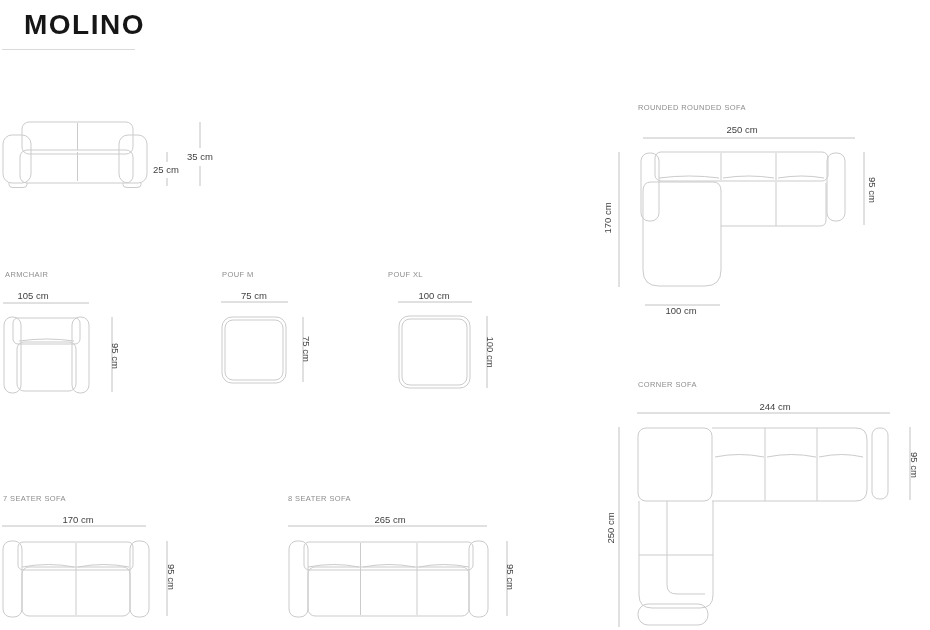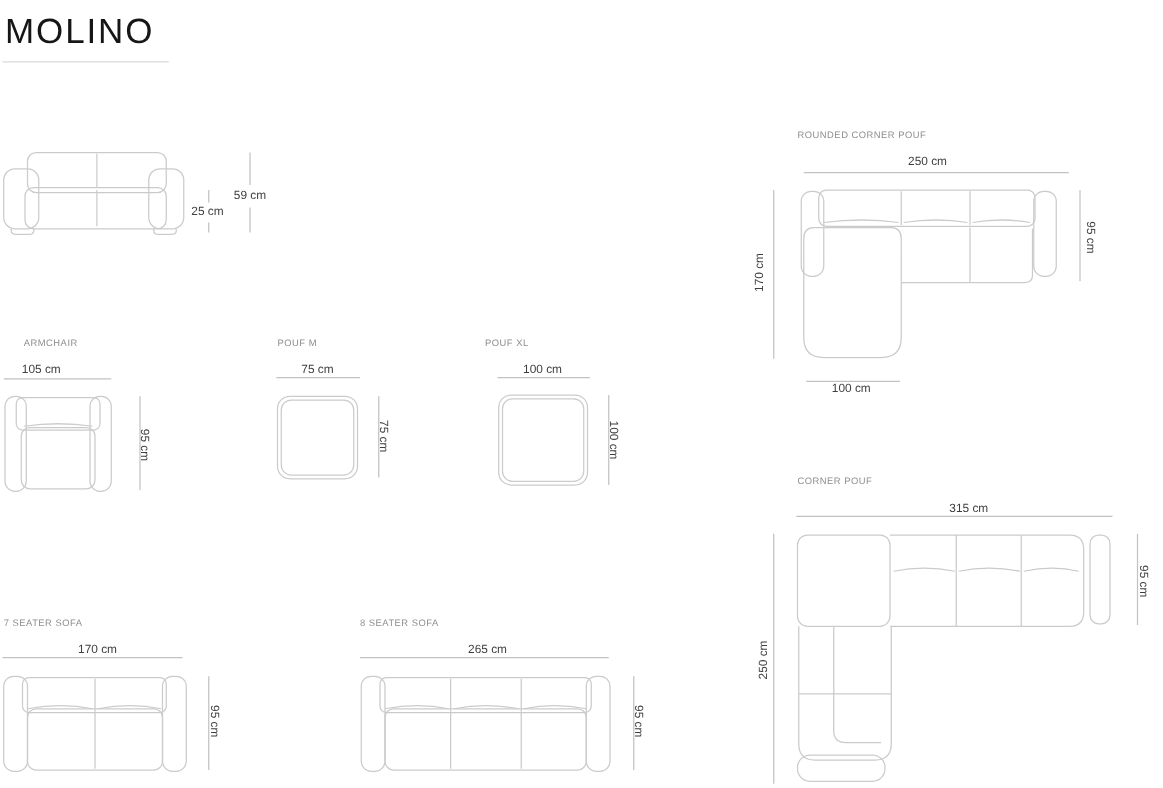--- a/index.html
+++ b/index.html
@@ -1,22 +1,22 @@
 <!DOCTYPE html>
 <html style="--background: #ffffff; --title-text: #161616; --label-text: #8d8d8d; --dim-text: #3f3f3f; --outline: #cbcbcb; --dim-line: #c2c2c2; --divider: #dadada;"><head>
 <meta charset="utf-8">
 <style>
   html,body{margin:0;padding:0;background:var(--background,#fff);}
   .page{
     position:relative;width:930px;height:630px;background:var(--background,#fff);
     font-family:"Liberation Sans",sans-serif;overflow:hidden;
   }
   .title{
-    position:absolute;left:4px;top:11px;margin:0;
-    font-size:28px;font-weight:400;letter-spacing:1.5px;
+    position:absolute;left:24px;top:11px;margin:0;
+    font-size:28px;font-weight:700;letter-spacing:1.5px;
     color:var(--title-text,#161616);line-height:1;white-space:nowrap;
   }
   .title-underline{
     position:absolute;left:2px;top:49px;width:133px;height:1px;
     background:var(--divider,#dadada);
   }
   .fig{position:absolute;}
   .fig svg{position:absolute;left:0;top:0;display:block;}
   .furn{fill:none;stroke:var(--outline,#cbcbcb);stroke-width:1;}
   .dimline{fill:none;stroke:var(--dim-line,#c2c2c2);stroke-width:1;}
@@ -52,23 +52,23 @@
         <path d="M 9,73 v 1.5 q 0,3 4,3 h 10 q 4,0 4,-3 V 73"></path>
         <path d="M 123,73 v 1.5 q 0,3 4,3 h 10 q 4,0 4,-3 V 73"></path>
       </g>
       <g class="dimline">
         <path d="M 167,42 V 52 M 167,68 V 76"></path>
         <path d="M 200,12 V 38 M 200,56 V 76"></path>
       </g>
     </svg>
   </div>
   <span class="dim" style="left:166px;top:170px">25 cm</span>
-  <span class="dim" style="left:200px;top:157px">59 cm</span>
-
-  <span class="seclabel" style="left:638px;top:104px">ROUNDED CORNER POUF</span>
+  <span class="dim" style="left:200px;top:157px">35 cm</span>
+
+  <span class="seclabel" style="left:638px;top:104px">ROUNDED ROUNDED SOFA</span>
   <div class="fig" style="left:595px;top:95px;width:335px;height:225px">
     <svg width="335" height="225" viewBox="0 0 335 225">
       <g class="furn">
         <path d="M 48,96 Q 48,87 56,87 L 118,87 Q 126,87 126,96 L 126,175 Q 126,191 110,191 L 64,191 Q 48,191 48,175 Z"></path>
         <rect x="60" y="57" width="173" height="29" rx="6"></rect>
         <line x1="126" y1="58" x2="126" y2="85"></line>
         <line x1="181" y1="58" x2="181" y2="85"></line>
         <path d="M 64,83 Q 95,79 124,83 M 128,83 Q 154,79 179,83 M 183,83 Q 207,79 229,83"></path>
         <path d="M 126,131 L 225,131 Q 231,131 231,125 L 231,88"></path>
         <line x1="181" y1="87" x2="181" y2="131"></line>
@@ -81,21 +81,21 @@
         <line x1="24" y1="57" x2="24" y2="192"></line>
         <line x1="50" y1="210" x2="125" y2="210"></line>
       </g>
     </svg>
   </div>
   <span class="dim" style="left:742px;top:130px">250 cm</span>
   <span class="dim rot-cw" style="left:872px;top:190px">95 cm</span>
   <span class="dim rot-ccw" style="left:608px;top:218px">170 cm</span>
   <span class="dim" style="left:681px;top:311px">100 cm</span>
 
-  <span class="seclabel" style="left:19px;top:271px">ARMCHAIR</span>
+  <span class="seclabel" style="left:5px;top:271px">ARMCHAIR</span>
   <div class="fig" style="left:0;top:265px;width:130px;height:135px">
     <svg width="130" height="135" viewBox="0 0 130 135">
       <g class="furn">
         <rect x="13" y="53" width="67" height="26" rx="5"></rect>
         <path d="M 19,76 Q 47,72 74,76"></path>
         <rect x="17" y="77" width="59" height="49" rx="7"></rect>
         <rect x="4" y="52" width="17" height="76" rx="8"></rect>
         <rect x="72" y="52" width="17" height="76" rx="8"></rect>
       </g>
       <g class="dimline">
@@ -132,21 +132,21 @@
       </g>
       <g class="dimline">
         <line x1="8" y1="37" x2="82" y2="37"></line>
         <line x1="97" y1="51" x2="97" y2="123"></line>
       </g>
     </svg>
   </div>
   <span class="dim" style="left:434px;top:296px">100 cm</span>
   <span class="dim rot-cw" style="left:490px;top:352px">100 cm</span>
 
-  <span class="seclabel" style="left:638px;top:381px">CORNER POUF</span>
+  <span class="seclabel" style="left:638px;top:381px">CORNER SOFA</span>
   <div class="fig" style="left:595px;top:395px;width:335px;height:235px">
     <svg width="335" height="235" viewBox="0 0 335 235">
       <g class="furn">
         <rect x="43" y="33" width="74" height="73" rx="8"></rect>
         <path d="M 117,33 H 261 Q 272,33 272,45 V 94 Q 272,106 261,106 H 117"></path>
         <path d="M 120,62 Q 144,57 169,62 M 172,62 Q 196,57 221,62 M 224,62 Q 247,57 268,62"></path>
         <line x1="170" y1="33" x2="170" y2="106"></line>
         <line x1="222" y1="33" x2="222" y2="106"></line>
         <rect x="277" y="33" width="16" height="71" rx="7"></rect>
         <path d="M 44,106 V 200 Q 44,213 57,213 H 105 Q 118,213 118,200 V 106"></path>
@@ -154,21 +154,21 @@
         <line x1="44" y1="160" x2="118" y2="160"></line>
         <rect x="43" y="209" width="70" height="21" rx="10"></rect>
       </g>
       <g class="dimline">
         <line x1="42" y1="18" x2="295" y2="18"></line>
         <line x1="315" y1="32" x2="315" y2="105"></line>
         <line x1="24" y1="32" x2="24" y2="232"></line>
       </g>
     </svg>
   </div>
-  <span class="dim" style="left:775px;top:407px">315 cm</span>
+  <span class="dim" style="left:775px;top:407px">244 cm</span>
   <span class="dim rot-cw" style="left:914px;top:465px">95 cm</span>
   <span class="dim rot-ccw" style="left:611px;top:528px">250 cm</span>
 
   <span class="seclabel" style="left:3px;top:495px">7 SEATER SOFA</span>
   <div class="fig" style="left:0;top:490px;width:185px;height:135px">
     <svg width="185" height="135" viewBox="0 0 185 135">
       <g class="furn">
         <rect x="18" y="52" width="115" height="28" rx="5"></rect>
         <line x1="76" y1="53" x2="76" y2="79"></line>
         <path d="M 22,77 Q 49,72 74,77 M 78,77 Q 104,72 129,77"></path>

